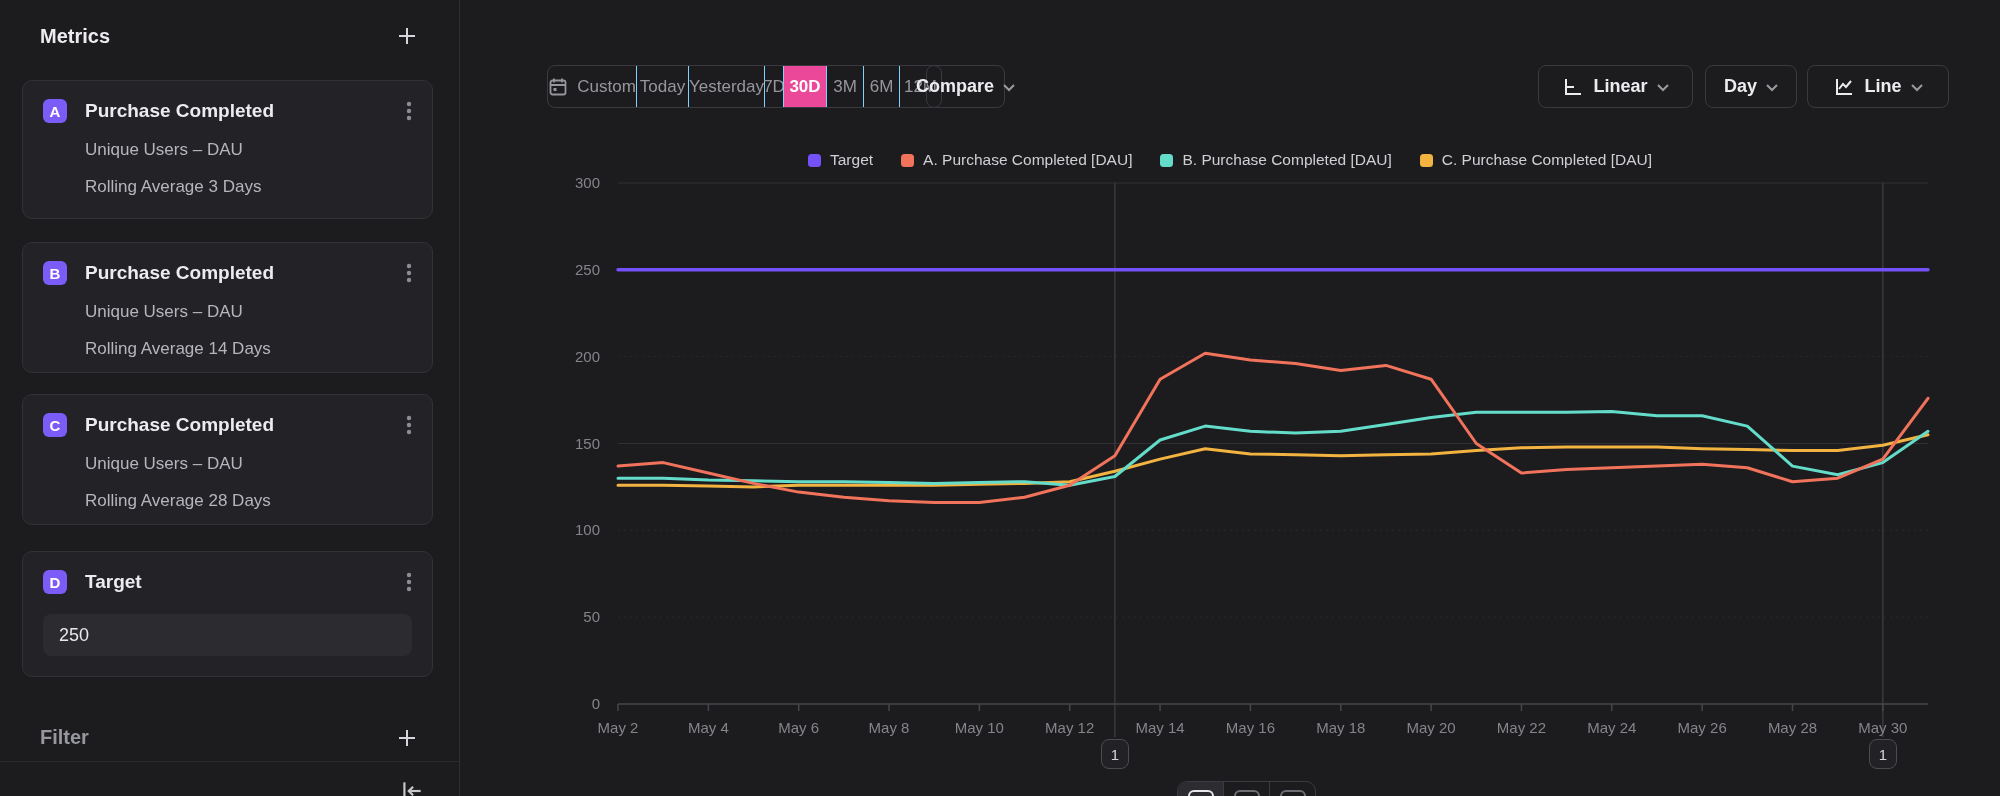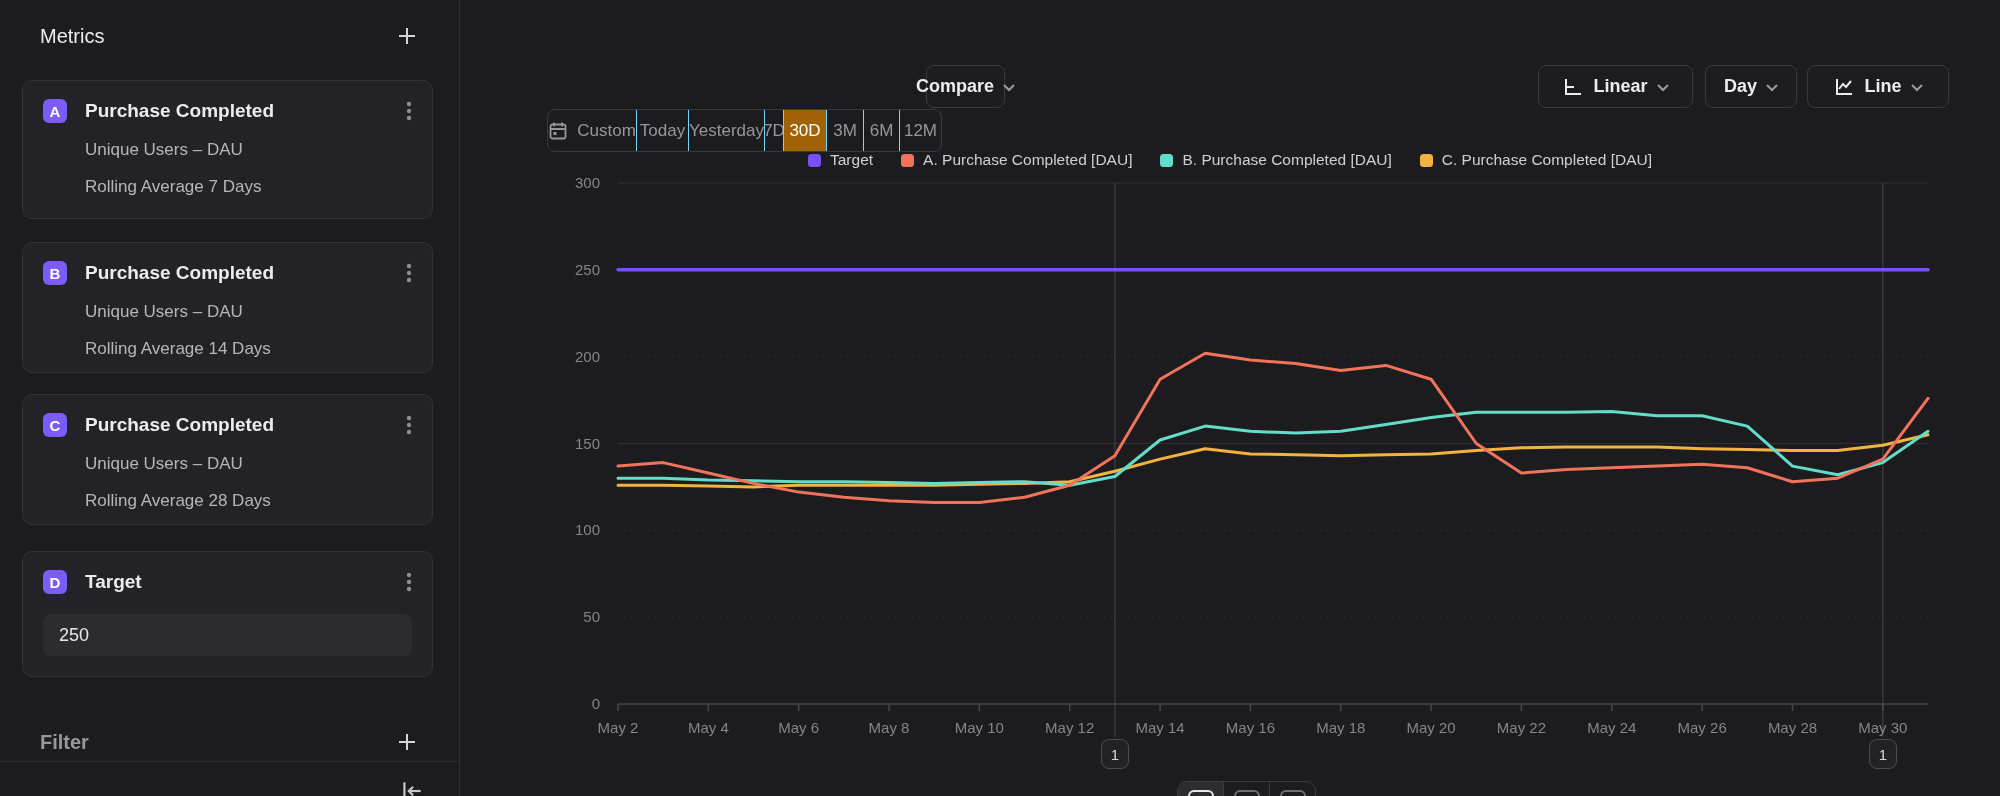--- a/index.html
+++ b/index.html
@@ -14,21 +14,21 @@
 
   
   .sidebar {
     position:absolute; left:0; top:0; width:460px; height:796px;
     border-right:1px solid #2e2e33;
   }
   .side-header {
     position:absolute; left:40px; right:40px; top:22px; height:28px;
     display:flex; align-items:center; justify-content:space-between;
   }
-  .side-title { font-size:20px; font-weight:400; color:#ececf0; }
+  .side-title { font-size:20px; font-weight:700; color:#ececf0; }
   .icon-btn { color:#d6d6da; cursor:pointer; background:none; border:none; display:flex; align-items:center; }
   .card {
     position:absolute; left:22px; width:411px;
     background:#232327; border:1px solid #313136; border-radius:10px;
     padding:18px 20px;
   }
   .card-a { top:80px;  height:139px; }
   .card-b { top:242px; height:131px; }
   .card-c { top:394px; height:131px; }
   .card-d { top:551px; height:126px; }
@@ -42,38 +42,38 @@
   .kebab { color:#8d8d94; }
   .card-sub { font-size:17px; color:#b5b5bc; margin-left:42px; margin-top:17px; }
   .target-input {
     margin-top:20px; height:42px; width:100%;
     background:#2b2b30; border:none; border-radius:8px;
     color:#e8e8ea; font-size:18px; padding:0 16px;
     font-family:"Liberation Sans", sans-serif;
   }
   .filter-row {
     position:absolute; left:40px; right:40px; top:726px; height:28px;
-    display:flex; align-items:flex-end; justify-content:space-between;
+    display:flex; align-items:flex-start; justify-content:space-between;
   }
   .filter-title { font-size:20px; font-weight:700; color:#97979e; }
   .side-divider { position:absolute; left:0; right:0; top:761px; height:1px; background:#2a2a2e; }
   .collapse-btn { position:absolute; right:34px; top:778px; color:#c9c9cc; }
 
   
   .seg-control {
     position:absolute; left:547px; top:65px; height:43px;
-    display:flex; border:1px solid #39393f; border-radius:8px; overflow:hidden;margin-top:44px;
+    display:flex; border:1px solid #39393f; border-radius:8px; overflow:hidden;
   }
   .seg {
     display:flex; align-items:center; justify-content:center;
     font-size:17px; color:#96969d; cursor:pointer; padding:0 2px;
     border-left:1px solid #7dd3fc; background:transparent; white-space:nowrap;
   }
   .seg:first-child { border-left:none; }
-  .seg.active { background:#a16207; color:#ffffff; font-weight:400; }
+  .seg.active { background:#ec4899; color:#ffffff; font-weight:700; }
   .seg .cal { margin-right:9px; color:#96969d; }
   .btn {
     position:absolute; top:65px; height:43px;
     display:flex; align-items:center; justify-content:center; gap:9px;
     border:1px solid #39393f; border-radius:8px; background:transparent;
     color:#ececf0; font-size:18px; font-weight:700; cursor:pointer;
     font-family:"Liberation Sans", sans-serif;
   }
   .chev { color:#9a9aa0; margin-top:2px; }
   .btn .glyph { color:#ececf0; }
@@ -131,21 +131,21 @@
         <span>
           <svg width="6" height="24" viewBox="0 0 6 24">
               <circle cx="3" cy="5" r="2.2" fill="currentColor"></circle>
               <circle cx="3" cy="12" r="2.2" fill="currentColor"></circle>
               <circle cx="3" cy="19" r="2.2" fill="currentColor"></circle>
             </svg>
         </span>
       </button>
     </div>
     <div class="card-sub">Unique Users – DAU</div>
-    <div class="card-sub">Rolling Average 7 Days</div>
+    <div class="card-sub">Rolling Average 3 Days</div>
   </div>
 
   <div class="card card-b">
     <div class="card-head">
       <div class="badge">B</div>
       <div class="card-title">Purchase Completed</div>
       <button class="icon-btn kebab">
         <span>
           <svg width="6" height="24" viewBox="0 0 6 24">
               <circle cx="3" cy="5" r="2.2" fill="currentColor"></circle>

